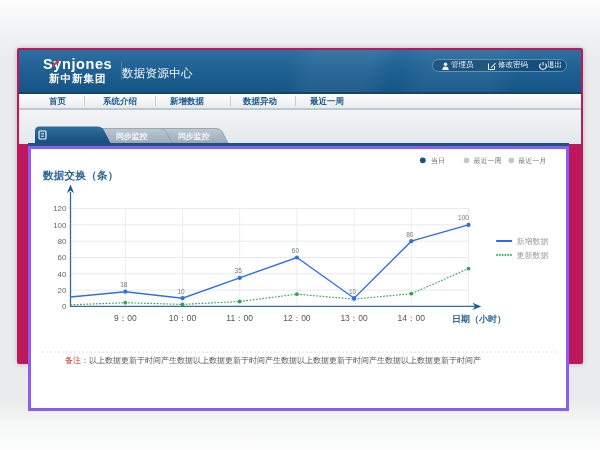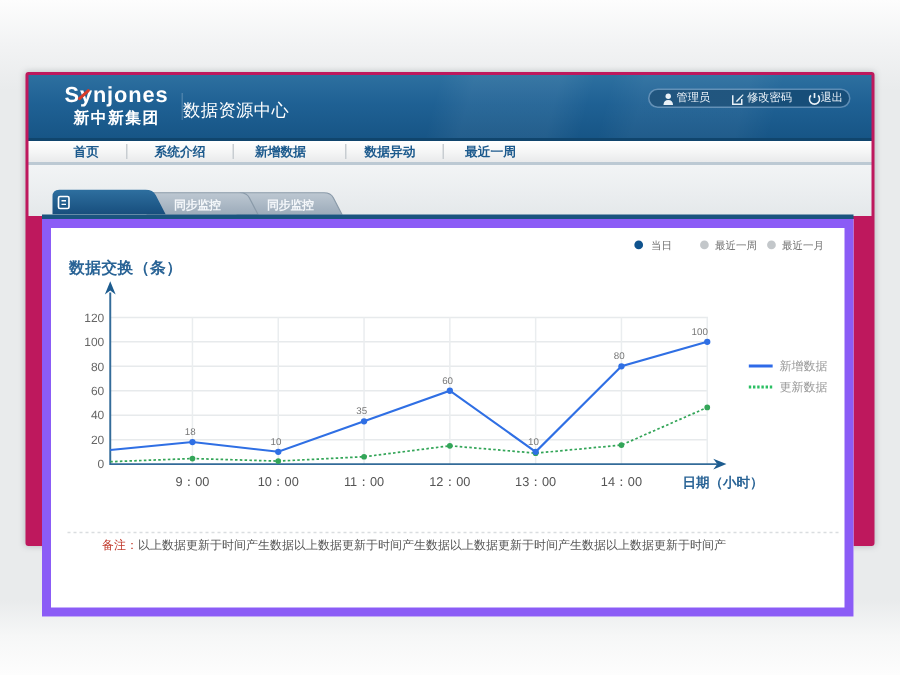--- a/index.html
+++ b/index.html
@@ -19,21 +19,21 @@
 .nav { position:absolute; left:2px; top:46px; width:562px; height:16px; background:linear-gradient(180deg,#ffffff 0%,#f4f5f5 55%,#e9eaeb 100%); border-bottom:2px solid #bcc9d3; }
 .nav b { position:absolute; top:0; line-height:15px; font-size:8.5px; color:#1c5a8d; }
 .nav i { position:absolute; top:2px; width:1px; height:10px; background:#c8cdd1; }
 .band { position:absolute; left:2px; top:62px; width:562px; height:34px; background:linear-gradient(180deg,#f2f4f5 0%,#eaedef 60%,#e4e8ea 100%); }
 .tabsvg { position:absolute; left:11px; top:77px; }
 .tabt { position:absolute; font-weight:bold; font-size:9px; line-height:10px; }
 .t1 { left:36.5px; top:84px; color:#fff; font-size:14px; letter-spacing:0;margin-top:27px; }
 .t2 { left:99px; top:84px; color:#f4f7fa; font-size:8px; letter-spacing:-0.2px; }
 .t3 { left:161px; top:84px; color:#f4f7fa; font-size:8px; letter-spacing:-0.2px; }
 .underline { position:absolute; left:11px; top:95px; width:541px; height:3px; background:#1a547f; }
-.panel { position:absolute; left:11px; top:98px; width:541px; height:265px; background:#fff; border:6px solid #8b5cf6; }
+.panel { position:absolute; left:11px; top:98px; width:541px; height:265px; background:#fff; border:3px solid #8b5cf6; }
 </style>
 </head>
 <body>
 <div class="page">
   <div class="header">
     <div class="logo-en">Synjones</div>
     <div class="logo-red"></div>
     <div class="logo-cn">新中新集团</div>
     <div class="hsep"></div>
     <div class="htitle">数据资源中心</div>

